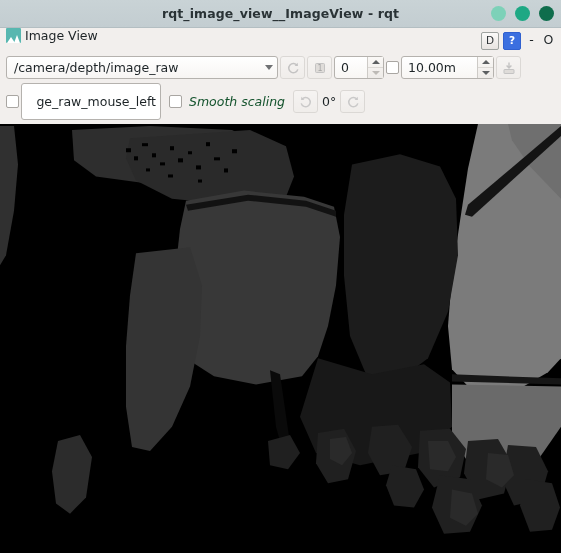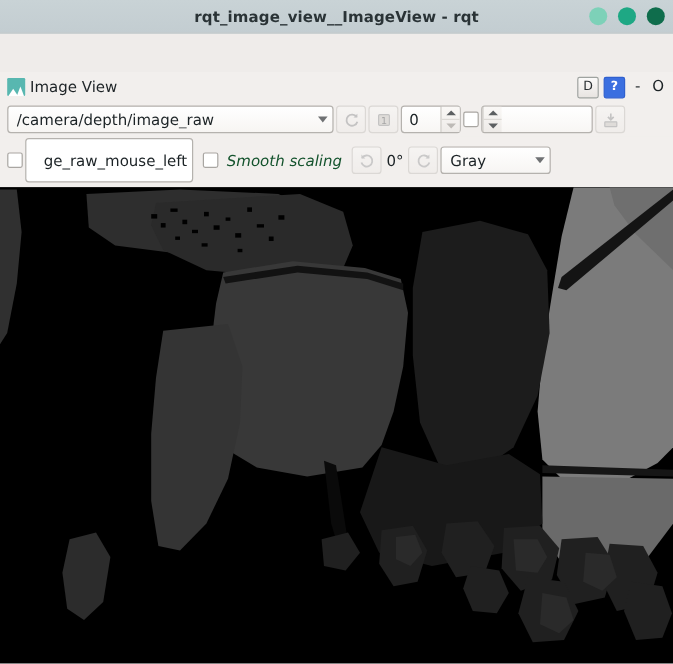--- a/index.html
+++ b/index.html
@@ -57,25 +57,24 @@
   }
   .win-dot.min  { background: #7dd1b8; }
   .win-dot.max  { background: #1ea884; }
   .win-dot.close{ background: #0f6d4c; }
 
   
   .plugin-header {
     height: 25px;
     background: #f2efed;
     display: flex;
-    align-items: center;
+    align-items: flex-start;
     padding: 0 7px 0 6px;
     flex: 0 0 auto;
     position: relative;
-    margin-top: 32px;
   }
   .plugin-icon {
     width: 15px;
     height: 15px;
     background: #58b7b0;
     border-radius: 1px;
     position: relative;
     overflow: hidden;
     margin-right: 4px;
     flex: 0 0 auto;
@@ -339,20 +338,21 @@
           </div>
         <div class="dn">
             <i class="tri-dn tri-dim"></i>
           </div>
       </div>
     </div>
 
     <div class="checkbox"></div>
 
     <div class="spin" id="range-spin">
+      <div class="spin-val">10.00m</div>
       <div class="spin-arrows">
         <div class="up">
             <i class="tri-up"></i>
           </div>
         <div class="dn">
             <i class="tri-dn"></i>
           </div>
       </div>
     </div>
 
@@ -384,24 +384,20 @@
 
     <div class="rot-label">0°</div>
 
     <div class="tbtn disabled">
       <svg class="ico" width="14" height="14" viewBox="0 0 14 14">
         <path d="M11.2 4.6 A4.6 4.6 0 1 0 11.8 8.4" fill="none" stroke="#9a9c9e" stroke-width="1.5"></path>
         <path d="M11.8 1.8 L11.8 5.0 L8.6 5.0 Z" fill="#9a9c9e"></path>
       </svg>
     </div>
 
-    <div class="combo" id="colormap-combo">
-      <span class="combo-text">Gray</span>
-      <span class="arrow"></span>
-    </div>
   </div>
 
   <div class="image-area">
     <svg class="depth-svg" viewBox="0 0 561 425" preserveAspectRatio="none">
       <rect x="0" y="0" width="561" height="425" fill="#000000"></rect>
 
       <polygon fill="#7b7b7b" points="478,0 561,0 561,46 561,232 548,246 520,262 492,268 470,262 452,243 448,200 452,150 460,96 468,44"></polygon>
       <polygon fill="#6f6f6f" points="508,0 561,0 561,74 530,42 512,16"></polygon>
 
       <polygon fill="#141414" points="561,2 563,10 472,92 465,90 468,80"></polygon>

